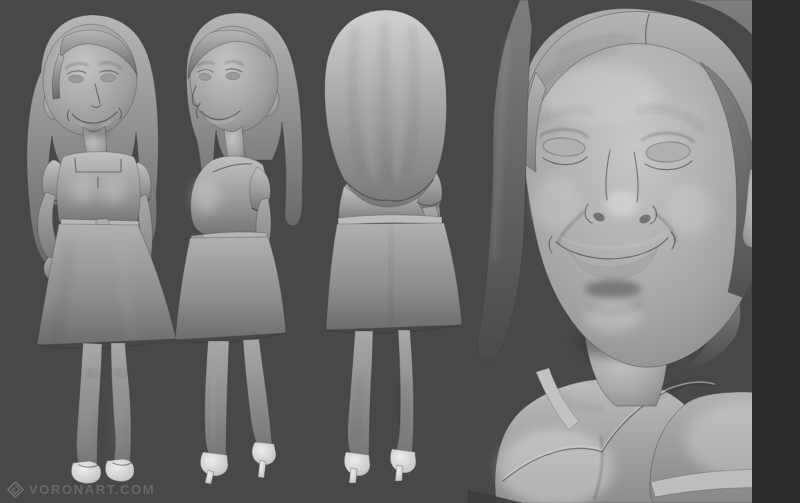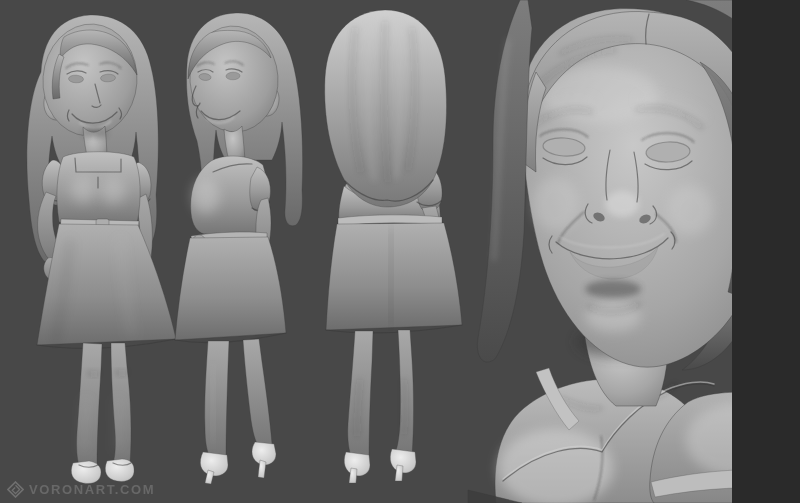--- a/index.html
+++ b/index.html
@@ -1,17 +1,17 @@
 <!DOCTYPE html>
 <html><head>
 <meta charset="utf-8">
 <style>
   html,body{margin:0;padding:0;background:#2a2a2a;}
   .stage{position:relative;width:732px;height:503px;background:#484848;overflow:hidden;
-         font-family:"Liberation Sans",sans-serif;}
+         font-family:"Liberation Sans",sans-serif;padding-left:20px;}
   .stage svg.art{position:absolute;left:0;top:0;display:block;}
   .watermark{position:absolute;left:7px;bottom:5px;display:flex;align-items:center;gap:5px;
              opacity:.85;pointer-events:none;}
   .watermark .wm-text{color:#6e6e6e;font-size:13px;font-weight:bold;letter-spacing:1.6px;}
   
   .cr{fill:none;stroke:#383838;stroke-opacity:.55;stroke-linecap:round;stroke-width:1.2px;}
   .hl{fill:none;stroke:#d4d4d4;stroke-opacity:.55;stroke-linecap:round;stroke-width:1.4px;}
 </style>
 </head>
 <body>

